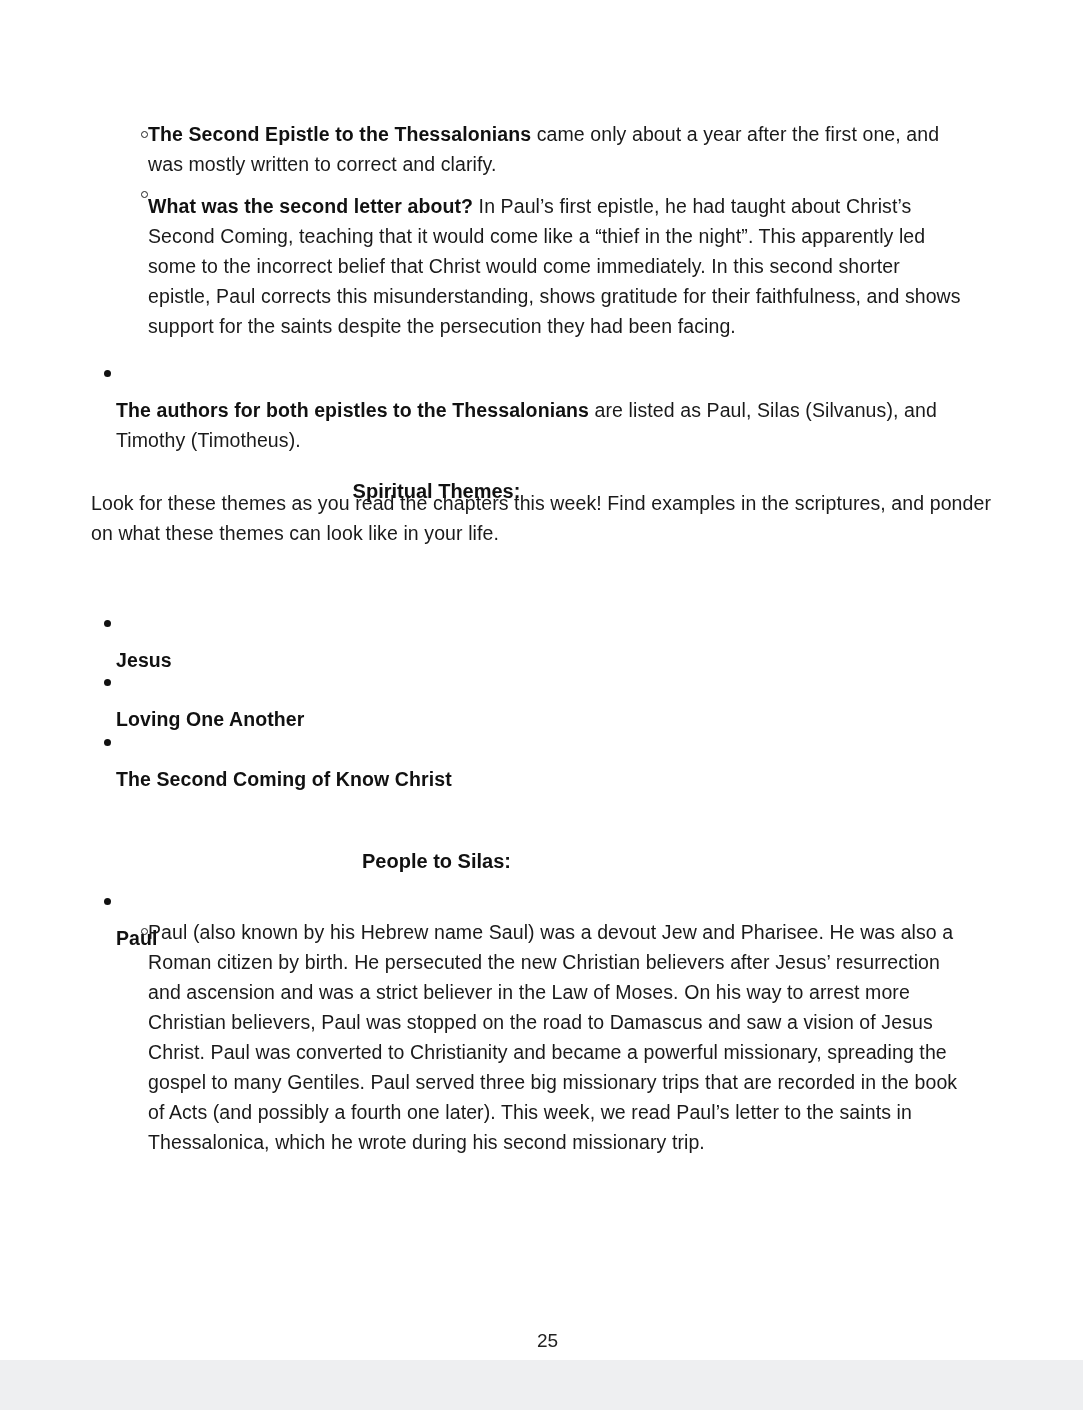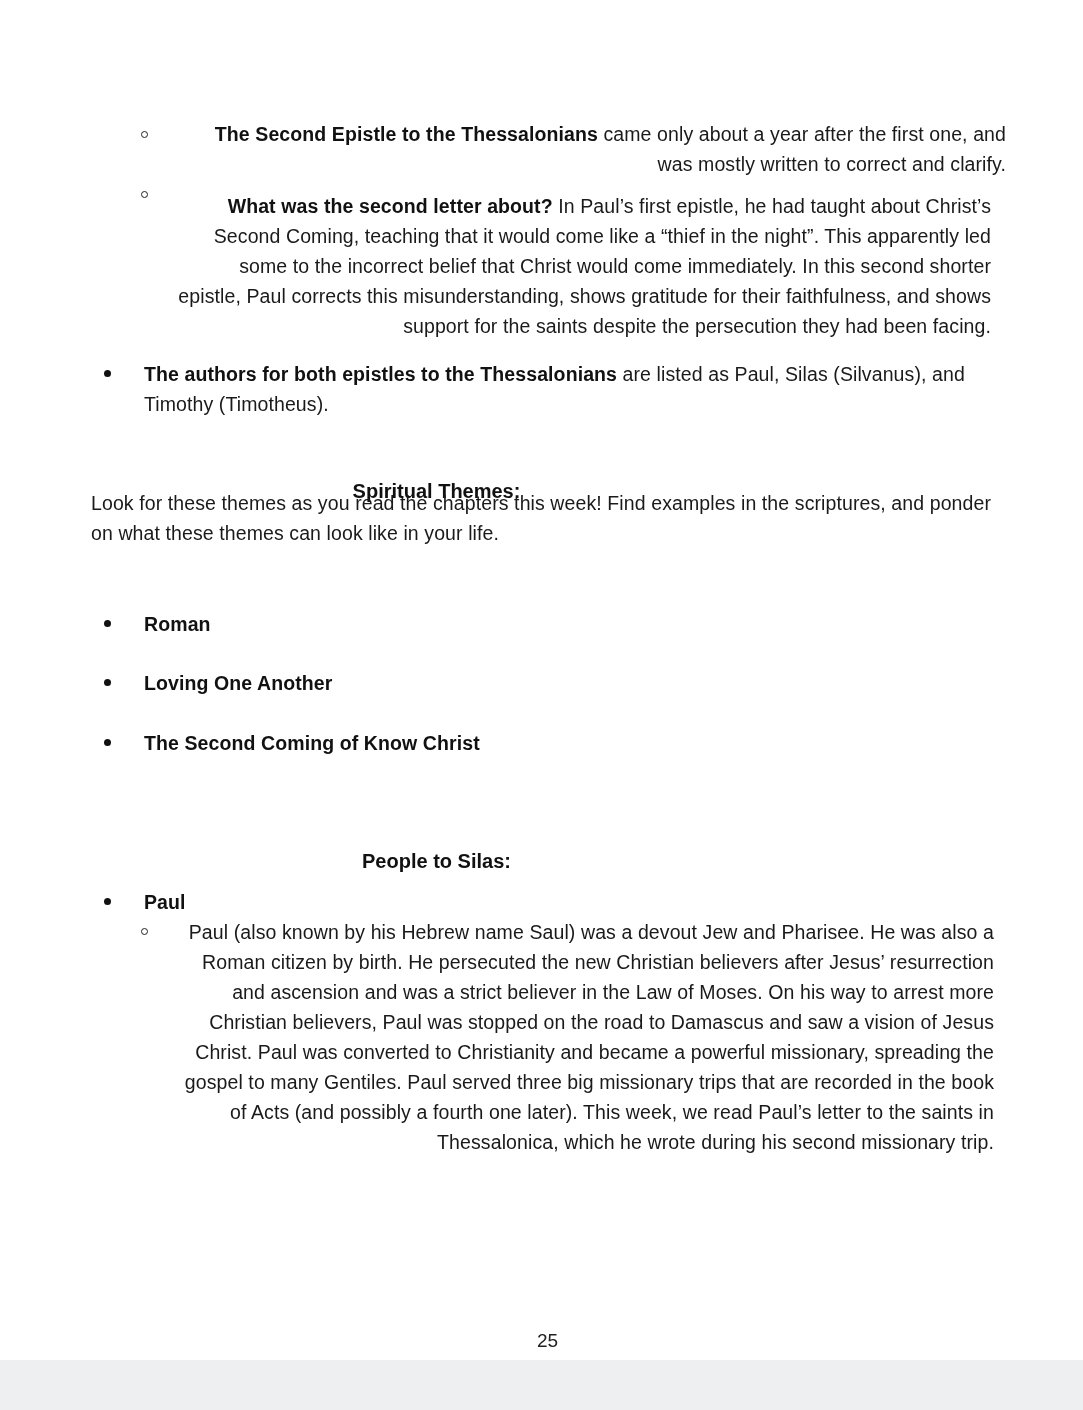--- a/index.html
+++ b/index.html
@@ -5,26 +5,26 @@
   html, body { margin: 0; padding: 0; }
   body {
     width: 1083px; height: 1410px; position: relative; overflow: hidden;
     background: #ffffff; color: #1a1a1a;
     font-family: "Liberation Sans", "DejaVu Sans", sans-serif;
   }
   .page { position: absolute; left: 0; top: 0; width: 1083px; height: 1360px; background: #ffffff; }
   .footer-bar { position: absolute; left: 0; top: 1360px; width: 1083px; height: 50px; background: #eeeff1; }
   .txt { font-size: 19.5px; line-height: 30px; letter-spacing: 0.1px; }
   b { font-weight: bold; color: #111; }
-  .sub-item { position: absolute; left: 176px; width: 830px; text-align: right; }
+  .sub-item { position: absolute; left: 148px; width: 830px; }
   .sub-bullet {
     position: absolute; left: 141px; width: 7px; height: 7px; border: 1.4px solid #222;
     border-radius: 50%; box-sizing: border-box;
   }
-  .top-item { position: absolute; left: 144px; width: 860px; }
+  .top-item { position: absolute; left: 116px; width: 860px; margin-top: 36px; }
   .dot { position: absolute; left: 104px; width: 7px; height: 7px; background: #111; border-radius: 50%; }
   h2 {
     position: absolute; left: 0; width: 857px; margin: 8px; text-align: center;
     font-size: 20px; font-weight: bold; color: #111; line-height: 40px;
   }
   .para { position: absolute; left: 91px; width: 900px; }
   .page-num { position: absolute; left: 0; width: 1095px; text-align: center; top: 1330px; font-size: 19px; color: #222; }
 </style>
 </head>
 <body>
@@ -43,21 +43,21 @@
 
   <span class="dot" style="top:370px;"></span>
   <div class="top-item txt" style="top:359px; width:835px;">
     <b>The authors for both epistles to the Thessalonians</b><span> are listed as Paul, Silas (Silvanus), and Timothy (Timotheus).</span>
   </div>
 
   <h2 style="top:463px;">Spiritual Themes:</h2>
   <div class="para txt" style="top:488px;">Look for these themes as you read the chapters this week! Find examples in the scriptures, and ponder on what these themes can look like in your life.</div>
 
   <span class="dot" style="top:620px;"></span>
-  <div class="top-item txt" style="top:609px;"><b>Roman</b></div>
+  <div class="top-item txt" style="top:609px;"><b>Jesus</b></div>
 
   <span class="dot" style="top:679px;"></span>
   <div class="top-item txt" style="top:668px;"><b>Loving One Another</b></div>
 
   <span class="dot" style="top:739px;"></span>
   <div class="top-item txt" style="top:728px;"><b>The Second Coming of Know Christ</b></div>
 
   <h2 style="top:833px;">People to Silas:</h2>
 
   <span class="dot" style="top:898px;"></span>

